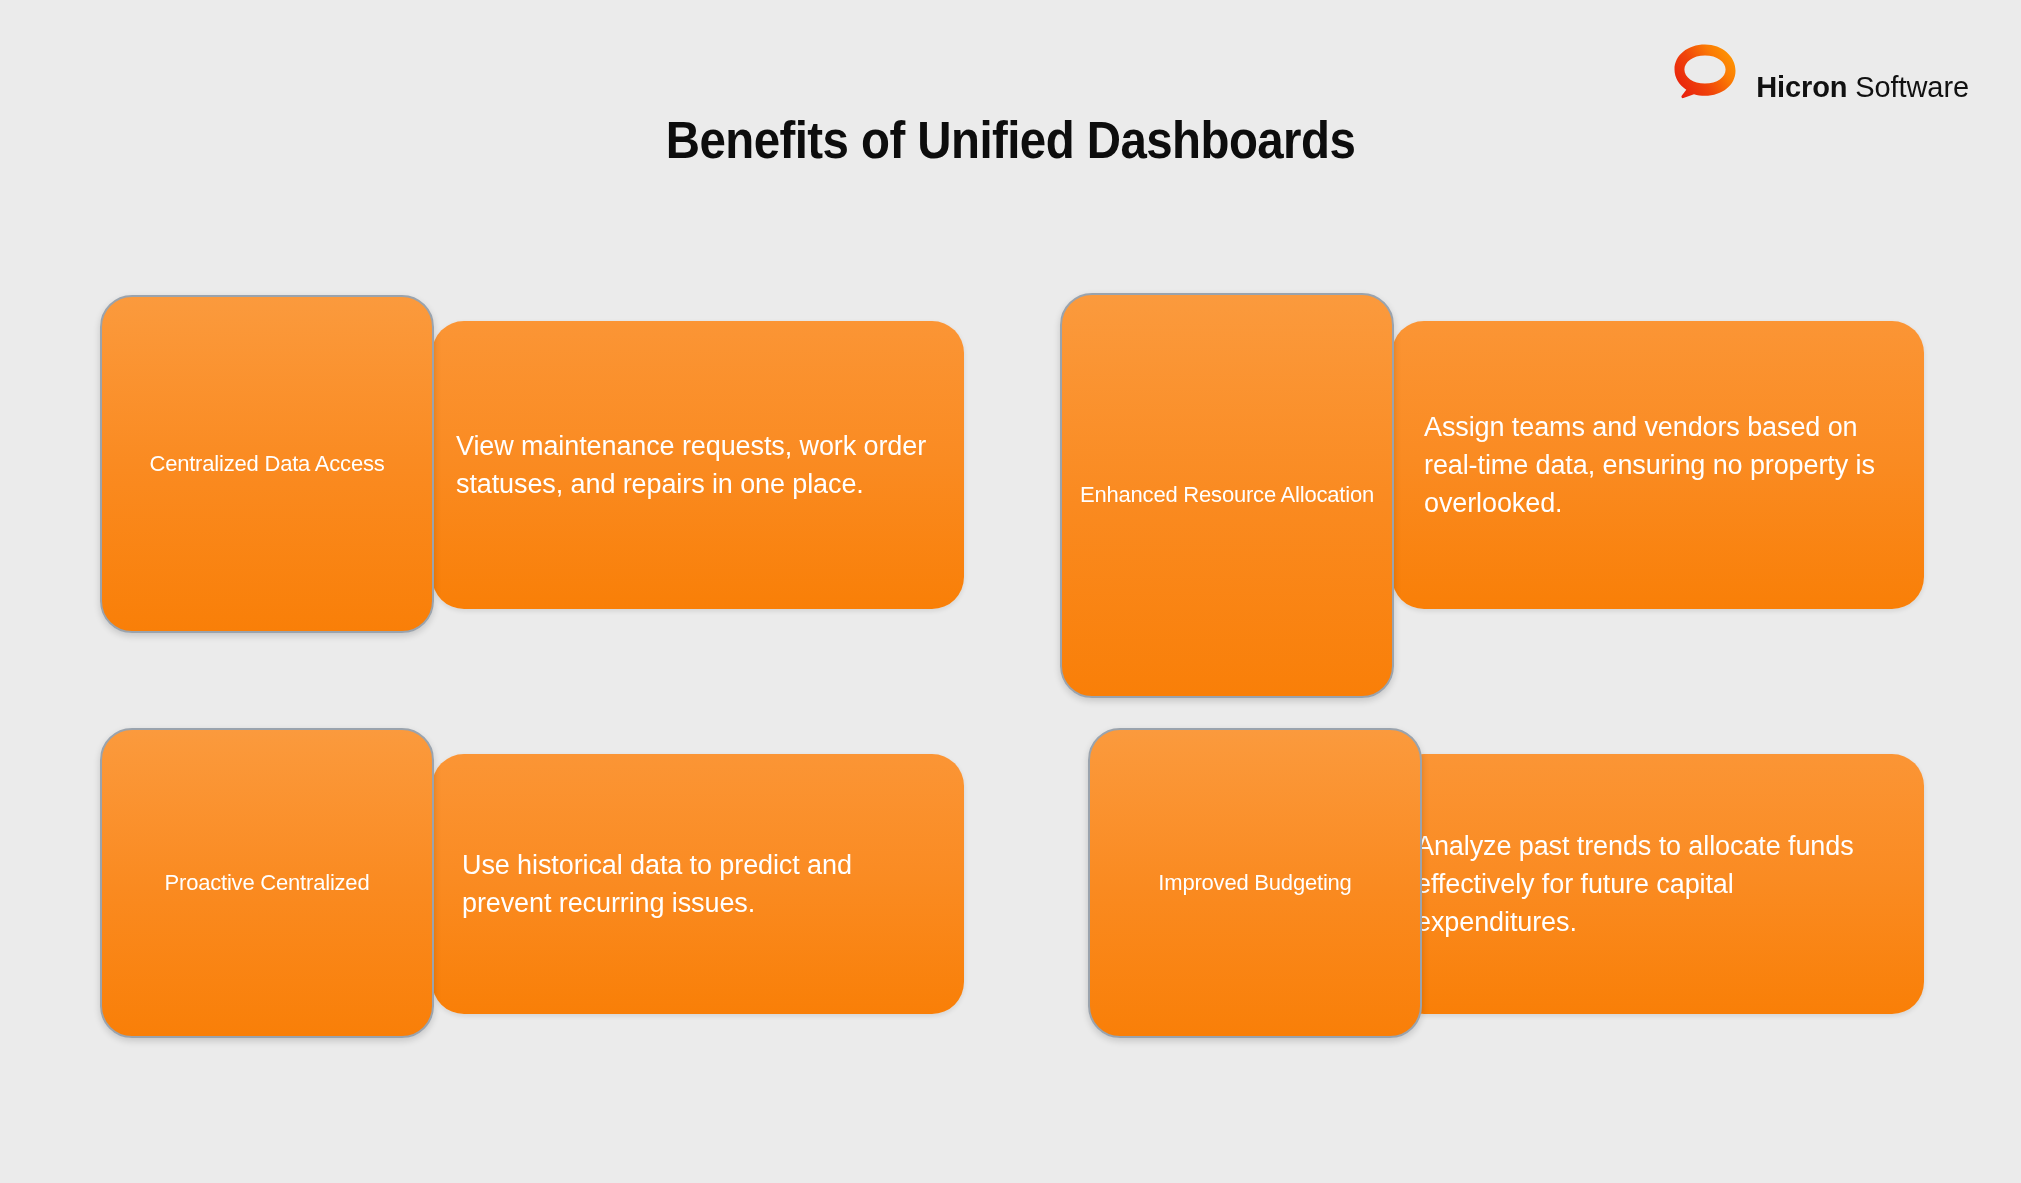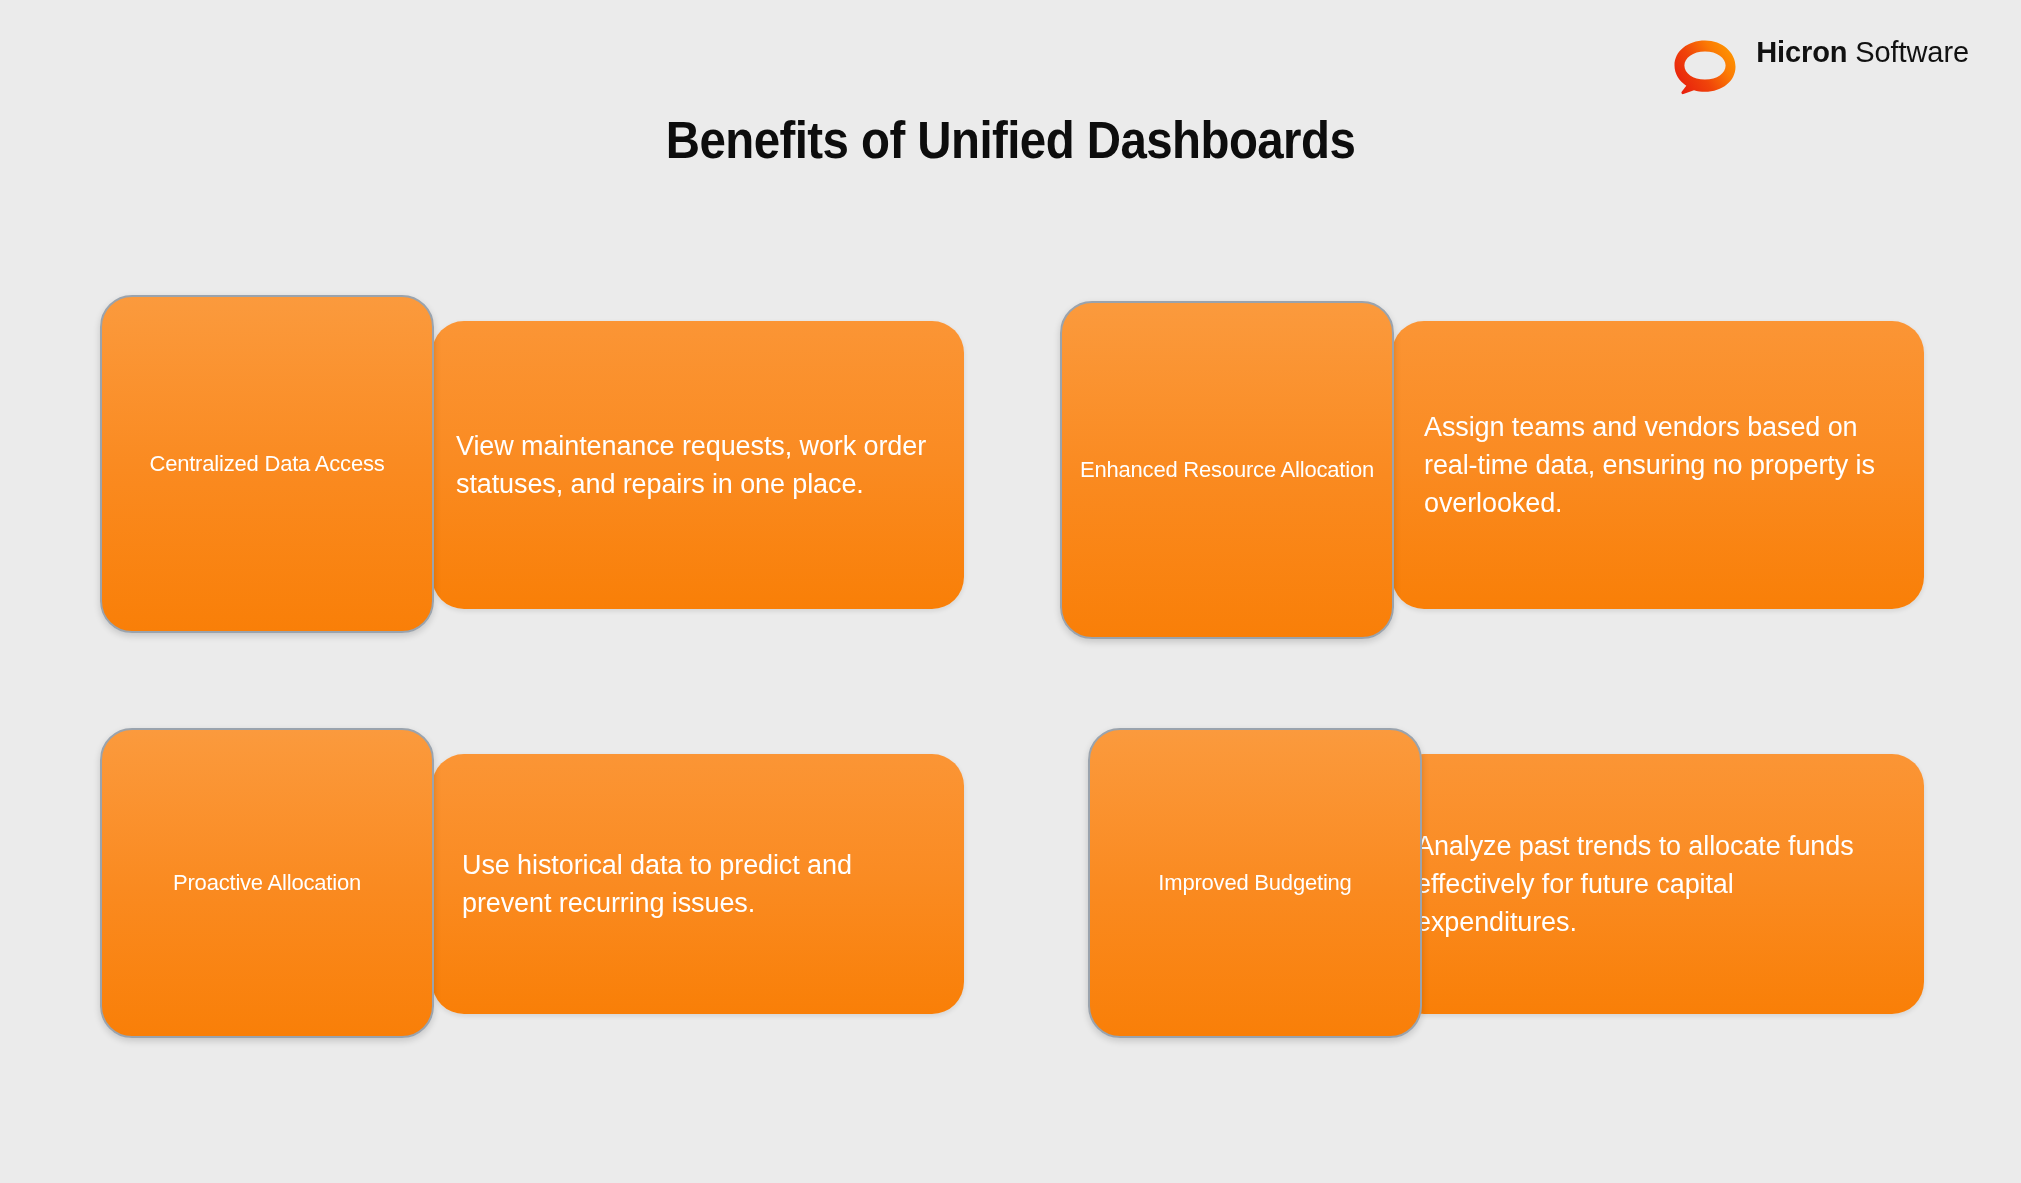--- a/index.html
+++ b/index.html
@@ -19,21 +19,21 @@
     height: 1183px;
     background: #ebebeb;
   }
 
   
   #brand {
     position: absolute;
     top: 38px;
     right: 52px;
     display: flex;
-    align-items: flex-start;
+    align-items: flex-end;
     gap: 18px;
     height: 64px;
   }
   #brand-mark {
     width: 66px;
     height: 60px;
     display: block;
     flex: 0 0 auto;
   }
   #brand-text {
@@ -107,21 +107,21 @@
     padding: 0 14px;
   }
 
   
   
   #benefit-1 .title-card { left: 100px;  top: 295px; width: 334px; height: 338px; }
   #benefit-1 .desc-card  { left: 432px;  top: 321px; width: 532px; height: 288px; }
   #benefit-1 .desc-text  { padding-left: 24px; padding-right: 24px; }
 
   
-  #benefit-2 .title-card { left: 1060px; top: 293px; width: 334px; height: 338px; margin-top: 8px; }
+  #benefit-2 .title-card { left: 1060px; top: 293px; width: 334px; height: 405px; }
   #benefit-2 .desc-card  { left: 1392px; top: 321px; width: 532px; height: 288px; }
   #benefit-2 .desc-text  { padding-left: 32px; padding-right: 12px; }
 
   
   #benefit-3 .title-card { left: 100px;  top: 728px; width: 334px; height: 310px; }
   #benefit-3 .desc-card  { left: 432px;  top: 754px; width: 532px; height: 260px; }
   #benefit-3 .desc-text  { padding-left: 30px; padding-right: 16px; }
 
   
   #benefit-4 .title-card { left: 1060px; top: 728px; width: 334px; height: 310px; margin-left: 28px; }
@@ -171,21 +171,21 @@
     <div class="title-card">
       <p class="title-text">Enhanced Resource Allocation</p>
     </div>
   </div>
 
   <div class="benefit" id="benefit-3">
     <div class="desc-card">
       <p class="desc-text">Use historical data to predict and prevent recurring issues.</p>
     </div>
     <div class="title-card">
-      <p class="title-text">Proactive Allocation</p>
+      <p class="title-text">Proactive Centralized</p>
     </div>
   </div>
 
   <div class="benefit" id="benefit-4">
     <div class="desc-card">
       <p class="desc-text">Analyze past trends to allocate funds effectively for future capital expenditures.</p>
     </div>
     <div class="title-card">
       <p class="title-text">Improved Budgeting</p>
     </div>

